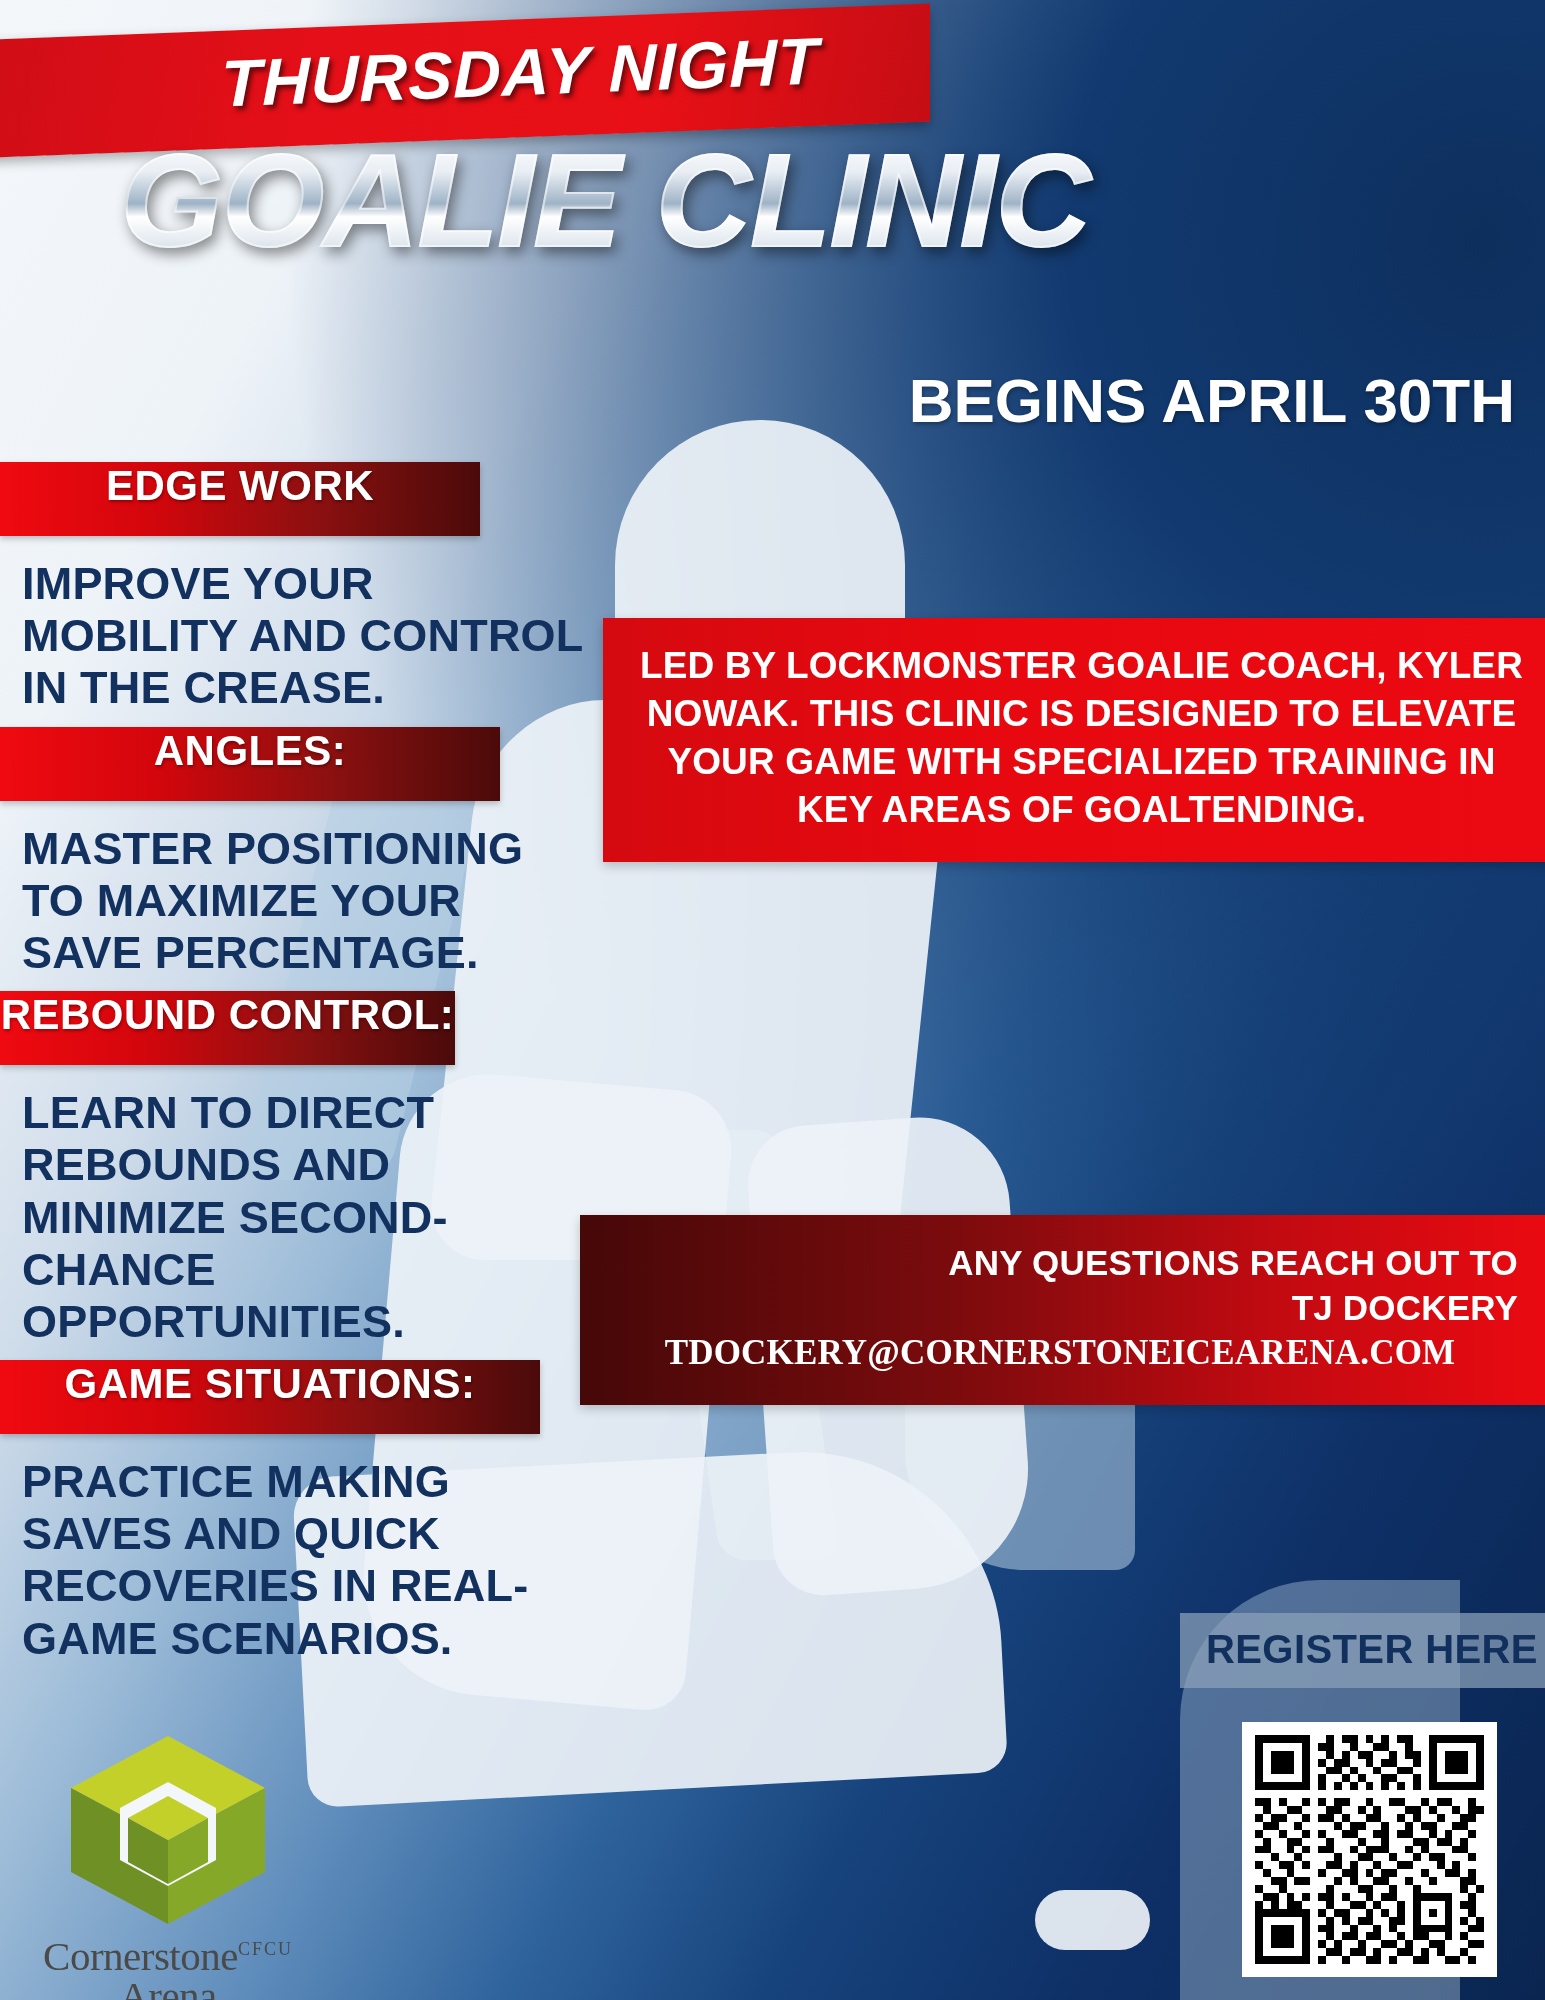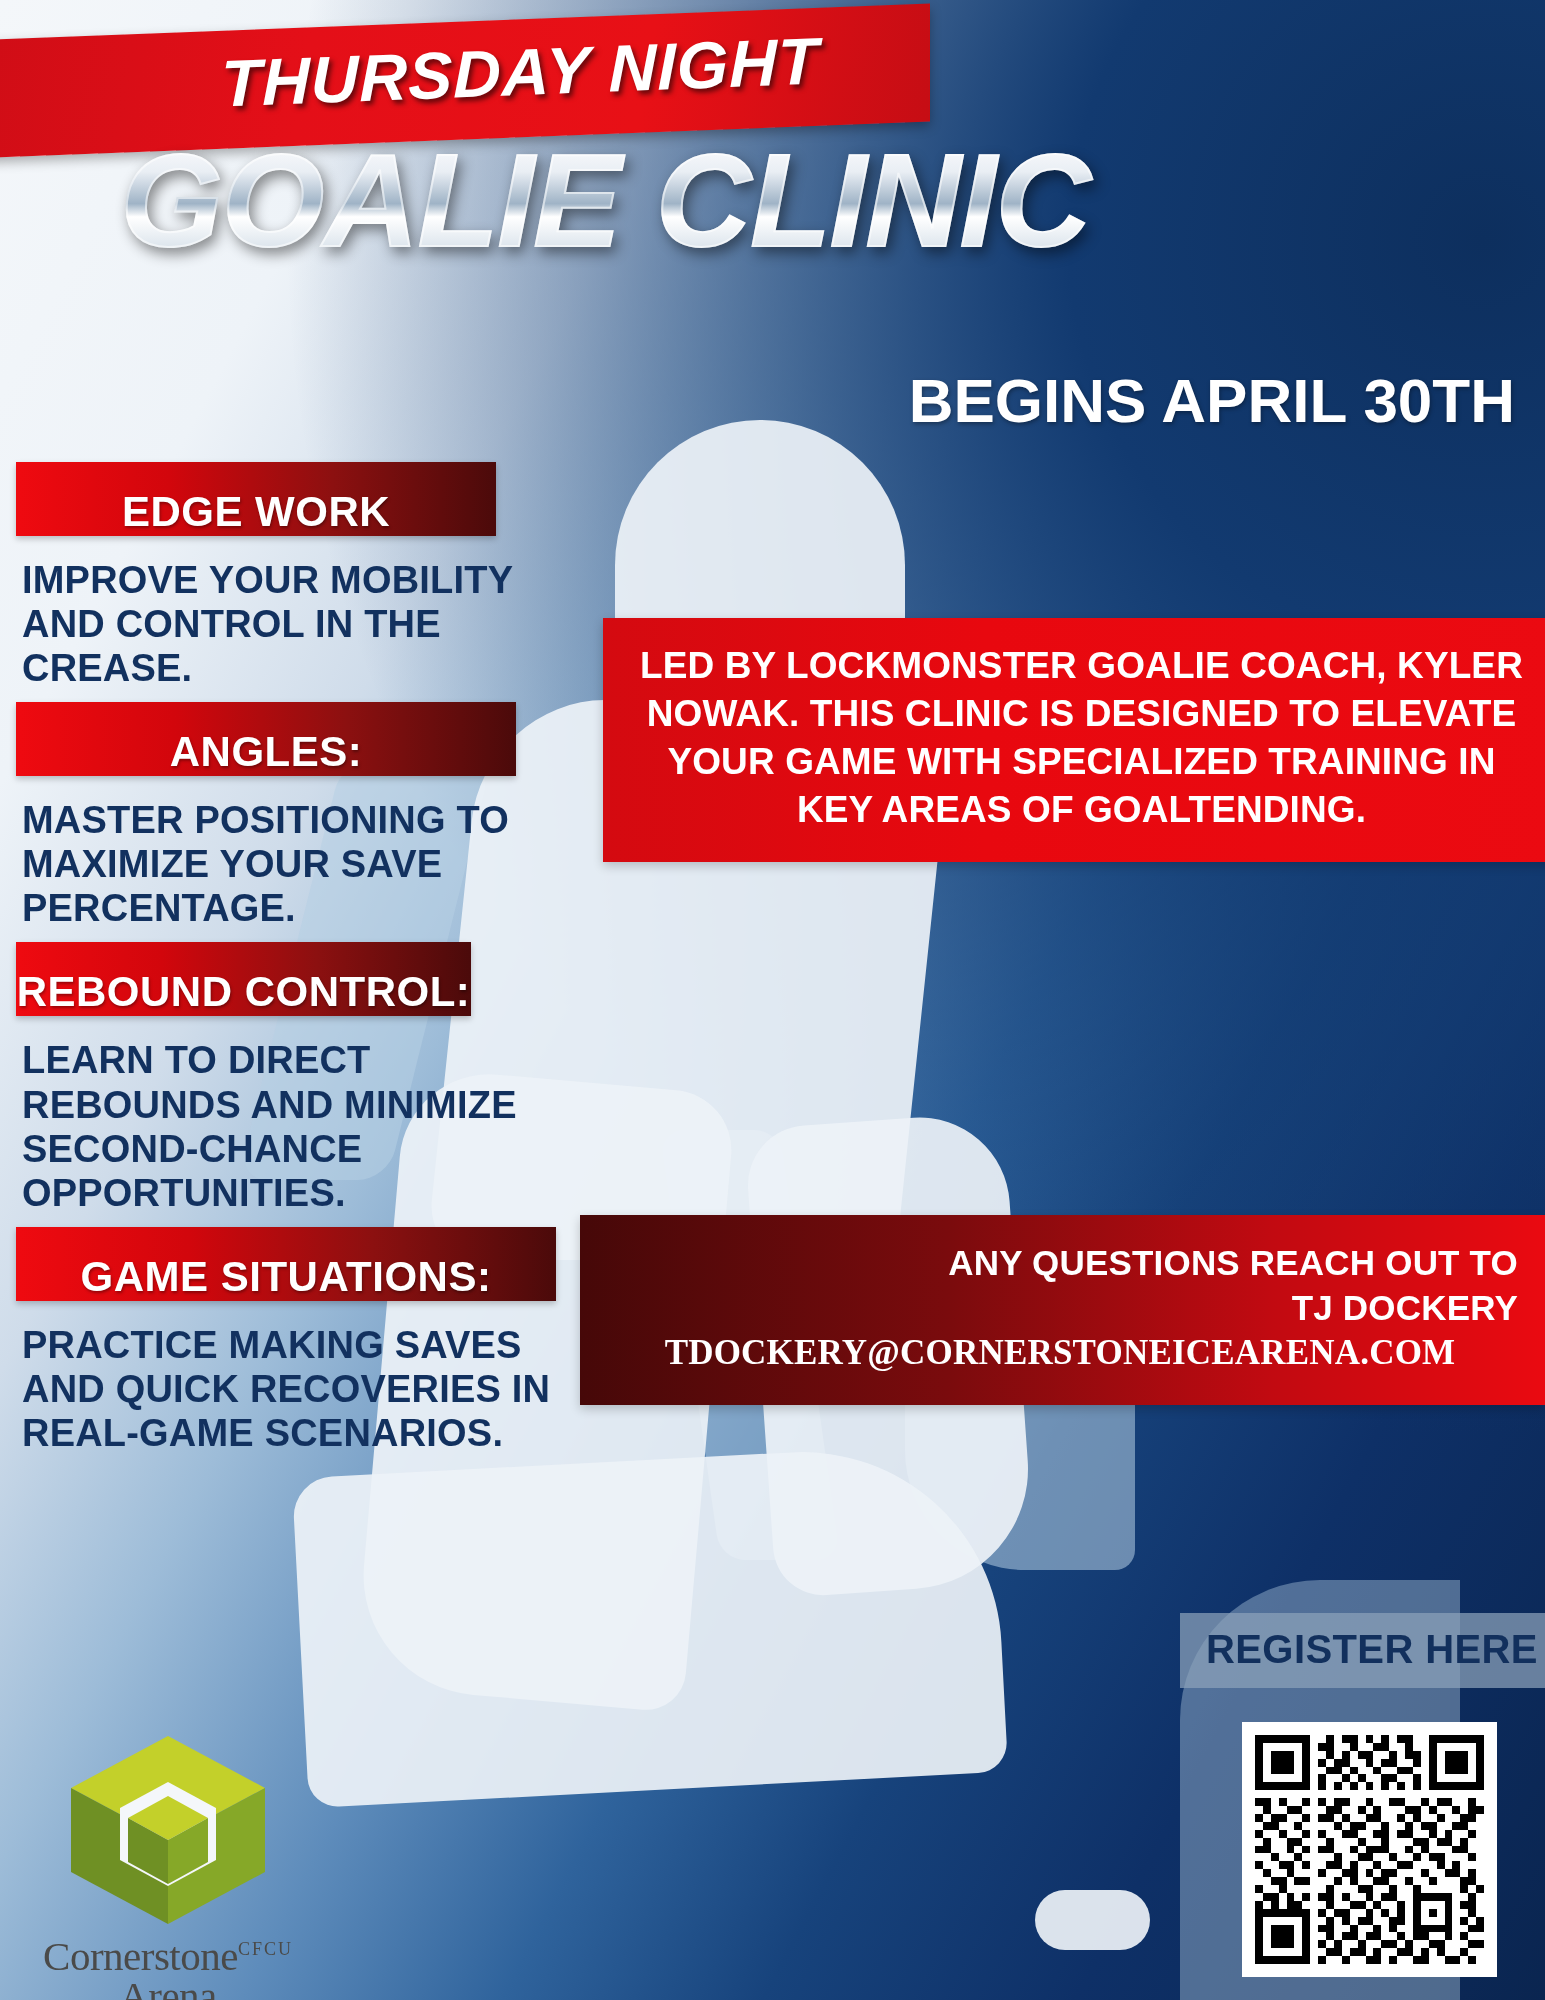--- a/index.html
+++ b/index.html
@@ -99,36 +99,35 @@
     text-shadow:1px 2px 4px rgba(0,0,0,.35);
   }
 
   
   .left-col{position:absolute;left:0;top:462px;width:620px;}
   .sec{position:relative;margin-bottom:6px;}
   .sec-bar{
     position:relative;
     height:74px;
     background:linear-gradient(90deg,#ef0a10 0%,#d2060c 32%,#8c1010 66%,#4b0a0a 100%);
-    display:flex;align-items:flex-end;justify-content:center;
+    display:flex;align-items:flex-start;justify-content:center;
     box-shadow:0 3px 6px rgba(0,0,0,.22);
-    margin-left:16px;
   }
   .sec-bar span{
     color:#fff;font-size:42px;font-weight:bold;letter-spacing:.5px;
     text-shadow:1px 2px 3px rgba(0,0,0,.35);
     white-space:nowrap;
   }
   .w1{width:480px;}
   .w2{width:500px;}
   .w3{width:455px;}
   .w4{width:540px;}
   .sec-body{
     padding:22px 24px 6px 22px;
-    color:#12315f;font-size:38px;font-weight:bold;line-height:1.16;
+    color:#12315f;font-size:45px;font-weight:bold;line-height:1.16;
     letter-spacing:.2px;
     max-width:566px;
   }
 
   
   .desc-box{
     position:absolute;left:603px;top:618px;width:957px;
     background:linear-gradient(90deg,#d40a10 0%,#e8080f 40%,#eb0a11 100%);
     padding:24px 26px 28px 26px;
     box-sizing:border-box;

